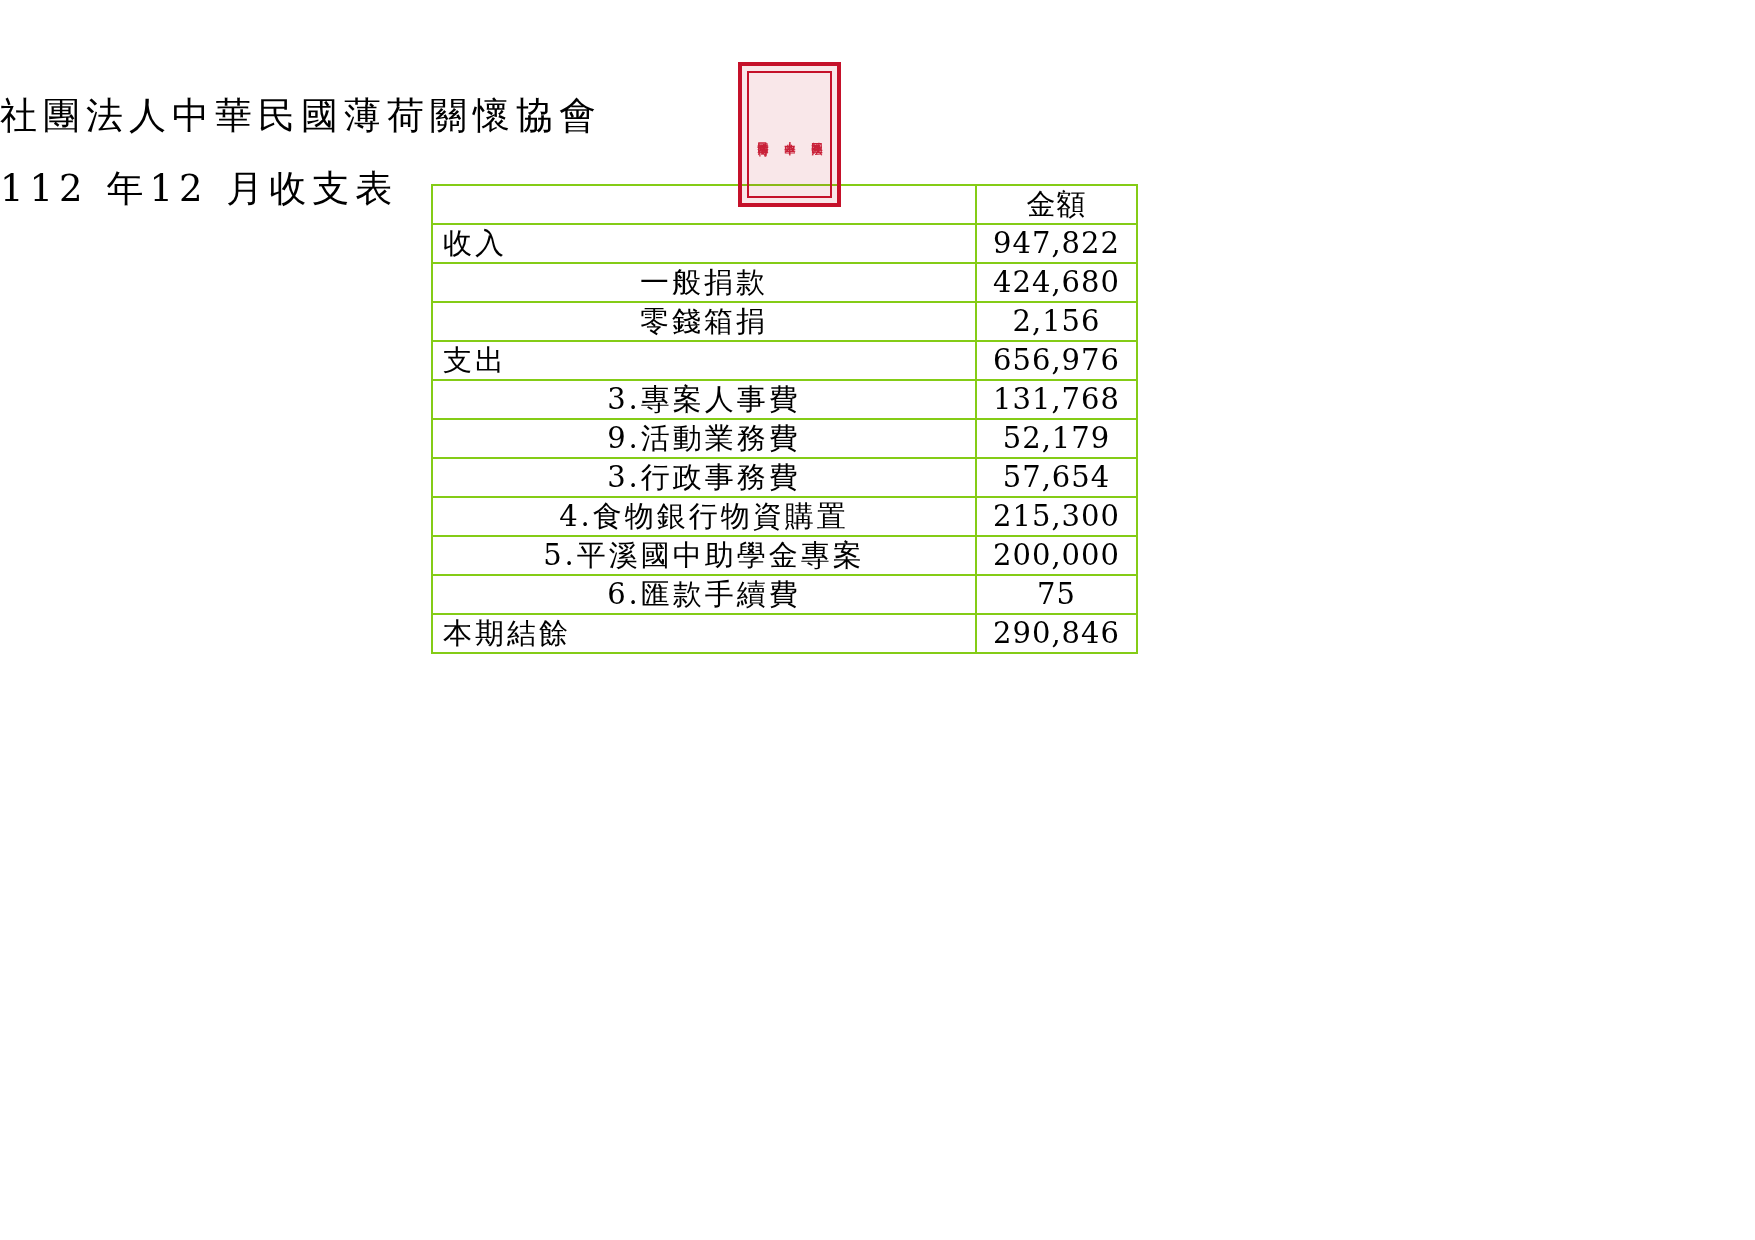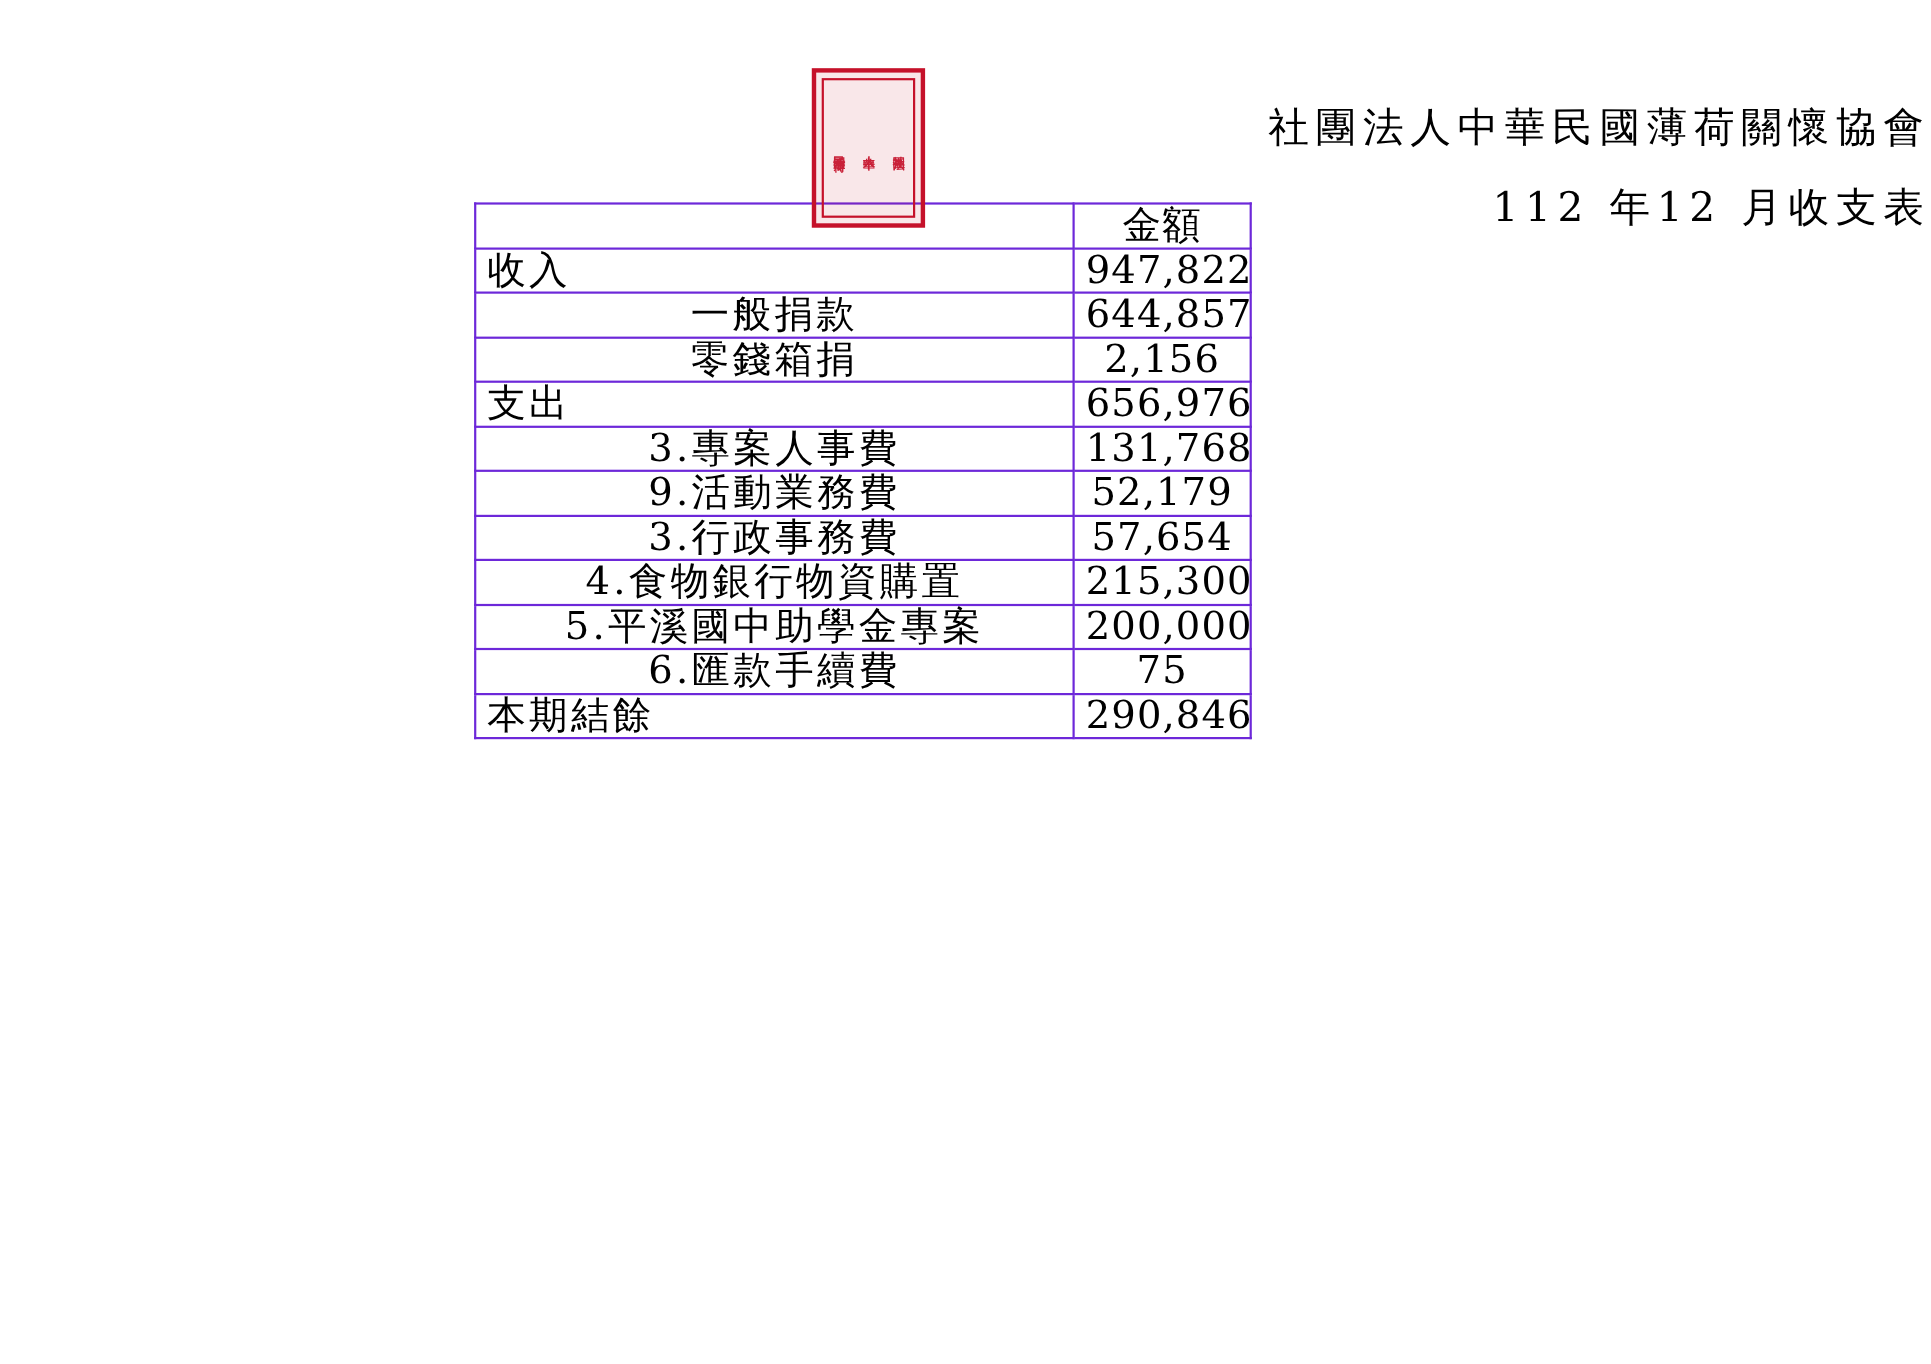--- a/index.html
+++ b/index.html
@@ -20,21 +20,21 @@
     position: absolute;
     inset: 0;
   }
 
   
   .title-block {
     position: absolute;
     top: 92px;
     left: 0;
     width: 100%;
-    text-align: right;
+    text-align: left;
   }
   .org-title {
     font-size: 37px;
     letter-spacing: 6px;
     line-height: 1.32;
     white-space: nowrap;
   }
   .doc-title {
     font-size: 37px;
     letter-spacing: 6px;
@@ -89,23 +89,23 @@
     left: 431px;
     top: 184px;
     width: 705px;
   }
   table.ledger {
     border-collapse: collapse;
     width: 100%;
     table-layout: fixed;
   }
   table.ledger td {
-    border: 2px solid #6d28d9;
+    border: 2px solid #84cc16;
     height: 39px;
-    font-size: 35px;
+    font-size: 29px;
     padding: 0 10px;
     box-sizing: border-box;
     line-height: 1.1;
     font-family: "DejaVu Serif", "Liberation Serif", serif;
   }
   col.c-label { width: 544px; }
   col.c-amount { width: 161px; }
 
   .lbl-head {
     text-align: center;
@@ -155,21 +155,21 @@
         <tr>
           <td class="lbl-head blank"></td>
           <td class="amount">金額</td>
         </tr>
       <tr>
             <td class="lbl-top">收入</td>
             <td class="amount">947,822</td>
           </tr>
           <tr>
             <td class="lbl-sub">一般捐款</td>
-            <td class="amount">644,857</td>
+            <td class="amount">424,680</td>
           </tr>
           <tr>
             <td class="lbl-sub">零錢箱捐</td>
             <td class="amount">2,156</td>
           </tr>
           <tr>
             <td class="lbl-top">支出</td>
             <td class="amount">656,976</td>
           </tr>
           <tr>

